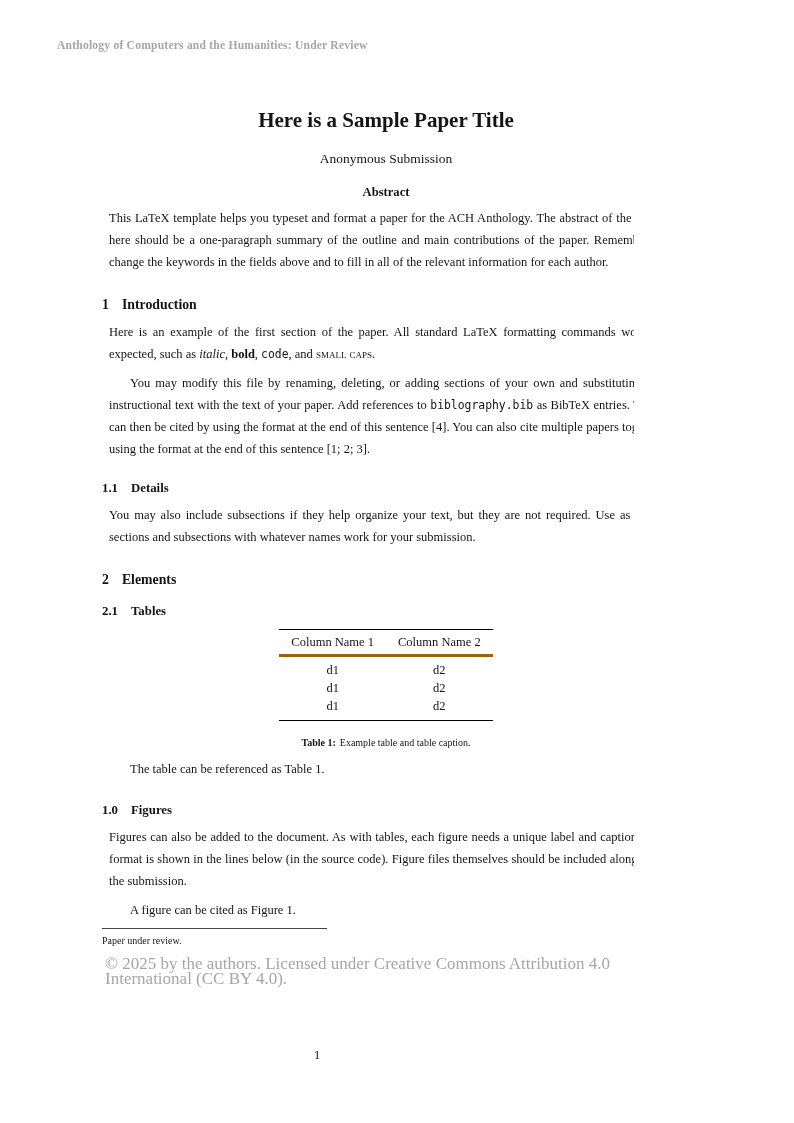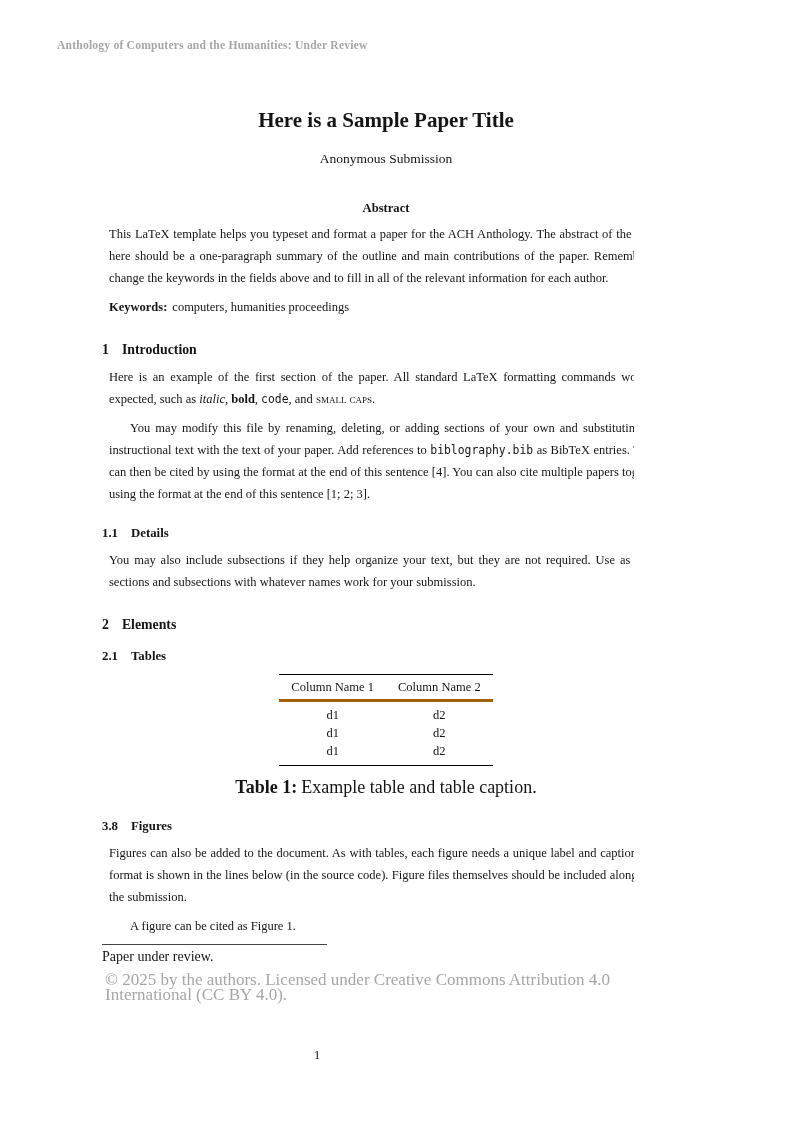--- a/index.html
+++ b/index.html
@@ -35,21 +35,21 @@
     font-weight: bold;
     line-height: 28px;
   }
   .author-line {
     margin-top: 16px;
     text-align: center;
     font-size: 13.5px;
     line-height: 18px;
   }
   .abstract-heading {
-    margin-top: 32px;
+    margin-top: 16px;
     text-align: center;
     font-size: 12.6px;
     font-weight: bold;
     line-height: 16px;
   }
   p.body {
     margin: 7px;
     font-size: 12.5px;
     line-height: 22px;
     text-align: justify;
@@ -100,33 +100,33 @@
   table.example-table td {
     text-align: center;
     line-height: 18px;
     padding: 0 12px;
   }
   table.example-table tr.first-row td { padding-top: 4px; }
   table.example-table tr.last-row td { padding-bottom: 5px; }
   .table-caption {
     margin-top: 13px;
     text-align: center;
-    font-size: 18px;
+    font-size: 10px;
     line-height: 17px;
   }
   .caption-label { font-weight: bold; margin-right: 4px; }
   .footnote-block { margin-top: 5px; }
   .footnote-rule {
     width: 225px;
     border-top: 1px solid #444;
     height: 0;
   }
   .footnote-text {
     margin: 4px 0 0 0;
-    font-size: 14px;
+    font-size: 10px;
     line-height: 15px;
   }
   .copyright-text {
     margin: 8px 0 0 3px;
     font-size: 17px;
     line-height: 15px;
     color: #a6a6a6;
   }
   .page-number {
     position: absolute;
@@ -147,21 +147,20 @@
   <div class="content">
 
     <h1 class="paper-title">Here is a Sample Paper Title</h1>
 
     <div class="author-line">Anonymous Submission</div>
 
     <div class="abstract-heading">Abstract</div>
 
     <p class="body abstract-text">This LaTeX template helps you typeset and format a paper for the ACH Anthology. The abstract of the paper here should be a one-paragraph summary of the outline and main contributions of the paper. Remember to change the keywords in the fields above and to fill in all of the relevant information for each author.</p>
 
-    <p class="body keywords-line"><span class="kw-label">Keywords:</span><span>computers, humanities proceedings</span></p>
 
     <h2 class="sec"><span class="sec-num">1</span><span>Introduction</span></h2>
 
     <p class="body after-heading"><span>Here is an example of the first section of the paper. All standard LaTeX formatting commands work as expected, such as </span><span class="it">italic</span><span>, </span><span class="bd">bold</span><span>, </span><span class="code">code</span><span>, and </span><span class="sc">small caps</span><span>.</span></p>
 
     <p class="body indent"><span>You may modify this file by renaming, deleting, or adding sections of your own and substituting our instructional text with the text of your paper. Add references to </span><span class="code">biblography.bib</span><span> as BibTeX entries. These can then be cited by using the format at the end of this sentence [4]. You can also cite multiple papers together using the format at the end of this sentence [1; 2; 3].</span></p>
 
     <h3 class="sec2"><span class="sec-num">1.1</span><span>Details</span></h3>
 
     <p class="body after-heading">You may also include subsections if they help organize your text, but they are not required. Use as many sections and subsections with whatever names work for your submission.</p>
@@ -191,22 +190,23 @@
           <tr class="last-row">
             <td>d1</td>
             <td>d2</td>
           </tr>
         </tbody>
       </table>
     </div>
 
     <div class="table-caption"><span class="caption-label">Table 1:</span><span>Example table and table caption.</span></div>
 
-
-    <h3 class="sec2" style="margin-top:22px;"><span class="sec-num">3.8</span><span>Figures</span></h3>
+    <p class="body indent mt18">The table can be referenced as Table 1.</p>
+
+    <h3 class="sec2" style="margin-top:22px;"><span class="sec-num">1.0</span><span>Figures</span></h3>
 
     <p class="body after-heading">Figures can also be added to the document. As with tables, each figure needs a unique label and caption. The format is shown in the lines below (in the source code). Figure files themselves should be included along with the submission.</p>
 
     <p class="body indent">A figure can be cited as Figure 1.</p>
 
     <div class="footnote-block">
       <div class="footnote-rule"></div>
       <p class="footnote-text">Paper under review.</p>
       <p class="copyright-text">© 2025 by the authors. Licensed under Creative Commons Attribution 4.0 International (CC BY 4.0).</p>
     </div>

